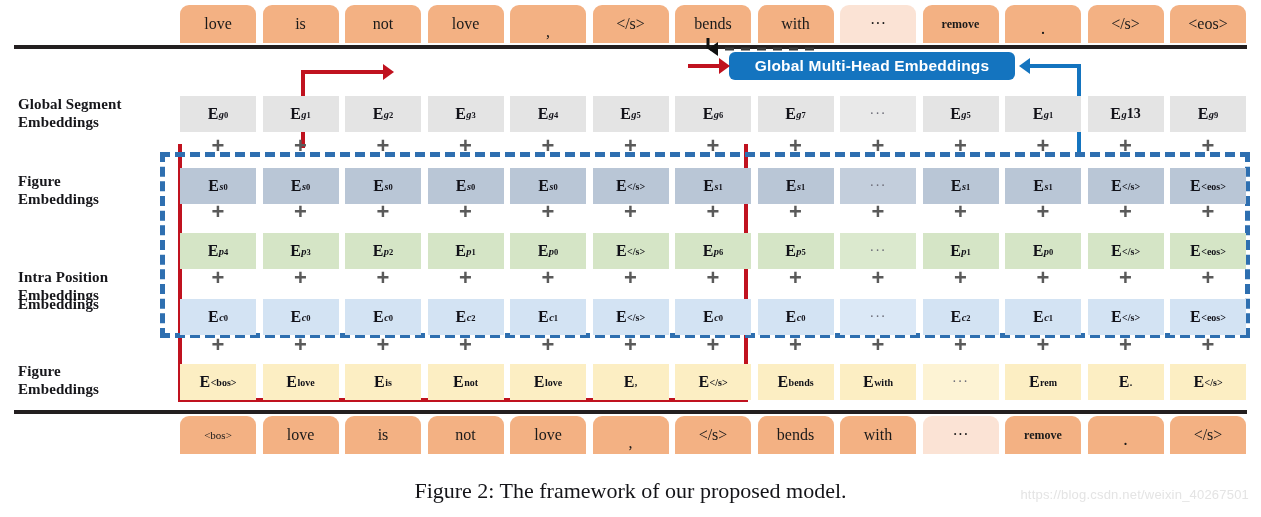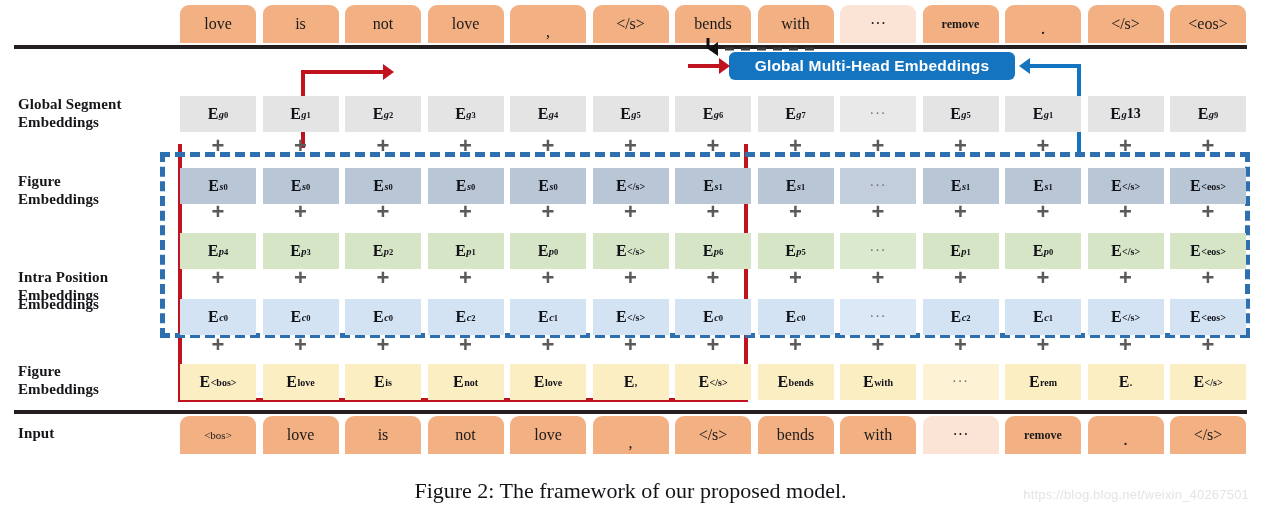--- a/index.html
+++ b/index.html
@@ -529,33 +529,32 @@
       <div class="plus" style="left: 704px; top: 336px;">+</div>
       <div class="plus" style="left: 786.5px; top: 336px;">+</div>
       <div class="plus" style="left: 869px; top: 336px;">+</div>
       <div class="plus" style="left: 951.5px; top: 336px;">+</div>
       <div class="plus" style="left: 1034px; top: 336px;">+</div>
       <div class="plus" style="left: 1116.5px; top: 336px;">+</div>
       <div class="plus" style="left: 1199px; top: 336px;">+</div>
     </div>
 
   <div class="hrule" style="top:410px;"></div>
-  <div class="rowlabel one-line" style="top:424px;">Input</div>
   <div class="chiprow" id="input-row" style="top:416px;">
       <div class="chip tiny" style="left: 180px; width: 76px;">&lt;bos&gt;</div>
       <div class="chip" style="left: 262.5px; width: 76px;">love</div>
       <div class="chip" style="left: 345px; width: 76px;">is</div>
       <div class="chip" style="left: 427.5px; width: 76px;">not</div>
       <div class="chip" style="left: 510px; width: 76px;">love</div>
       <div class="chip comma" style="left: 592.5px; width: 76px;">,</div>
       <div class="chip" style="left: 675px; width: 76px;">&lt;/s&gt;</div>
       <div class="chip" style="left: 757.5px; width: 76px;">bends</div>
       <div class="chip" style="left: 840px; width: 76px;">with</div>
       <div class="chip faded" style="left: 922.5px; width: 76px;">···</div>
       <div class="chip small" style="left: 1005px; width: 76px;">remove</div>
       <div class="chip period" style="left: 1087.5px; width: 76px;">.</div>
       <div class="chip" style="left: 1170px; width: 76px;">&lt;/s&gt;</div>
     </div>
 
   <div class="caption">Figure 2: The framework of our proposed model.</div>
-  <div class="watermark">https://blog.blog.net/weixin_40267501</div>
+  <div class="watermark">https://blog.csdn.net/weixin_40267501</div>
 
 </div>
 
 </body></html>

